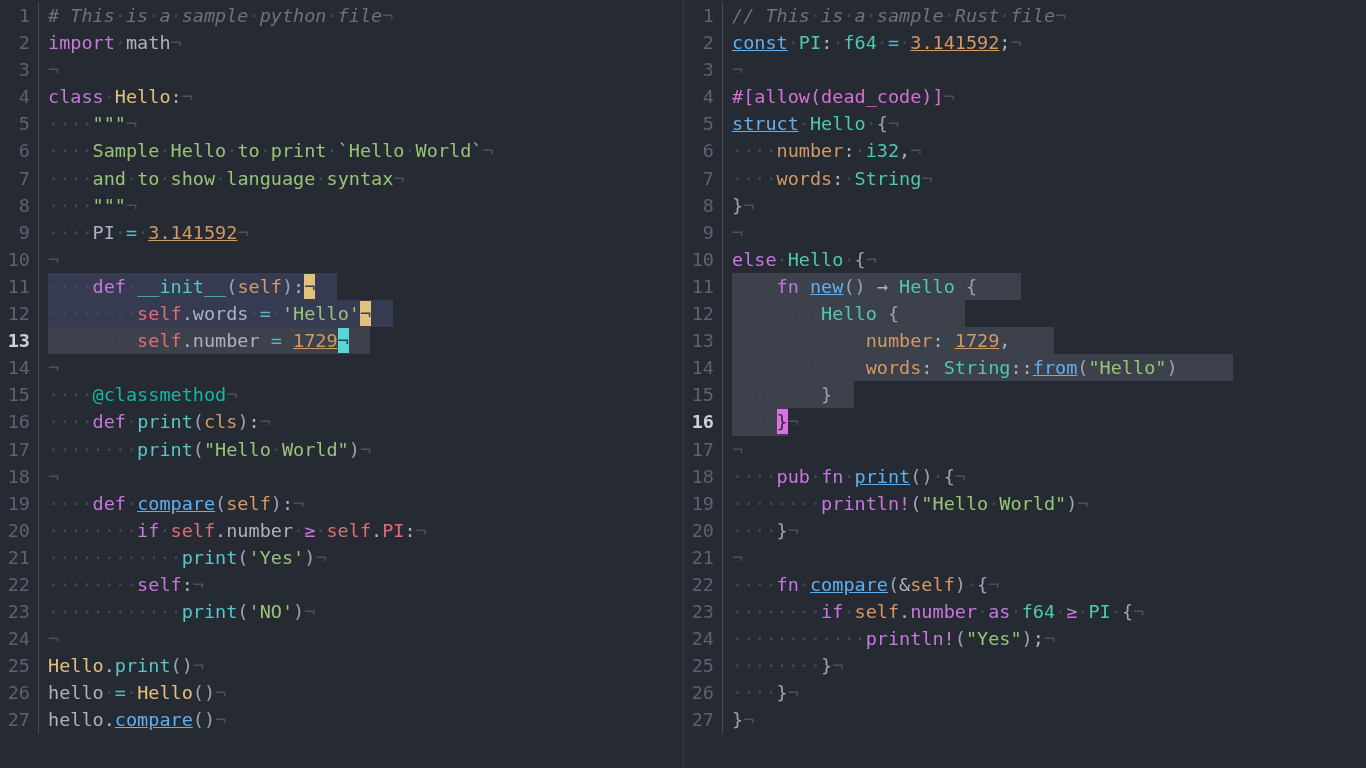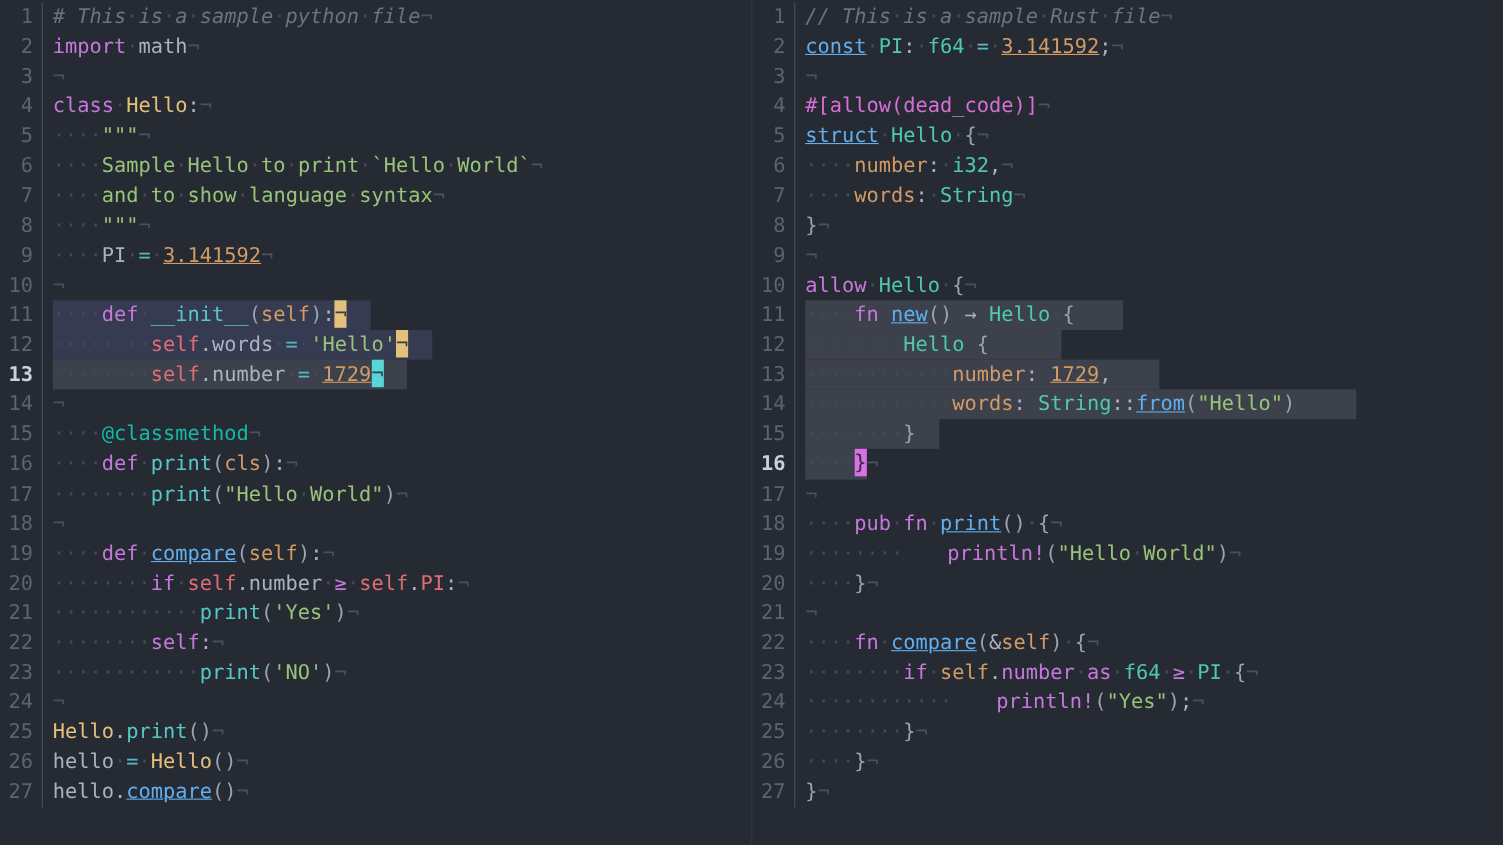--- a/index.html
+++ b/index.html
@@ -101,21 +101,21 @@
   .c-type      { color: #4ec9b0; }
   .c-string    { color: #98c379; }
   .c-number    { color: #d19a66; text-decoration: underline; }
   .c-op        { color: #56b6c2; }
   .c-text      { color: #abb2bf; margin-top: 36px; }
   .c-self      { color: #e06c75; }
   .c-prop      { color: #d19a66; }
   .c-punc      { color: #abb2bf; }
   .c-decorator { color: #14b8a6; }
   .c-attr      { color: #d76fd8; }
-  .c-macro     { color: #c678dd; margin-left: 40px; }
+  .c-macro     { color: #c678dd; }
   .c-paren     { color: #9aa3b2; }
 
   
   .ws  { color: #434a57; }
   .eol { color: #4a515e; }
 
   
   .cur {
     display: inline-block;
     width: 11.12px;
@@ -288,21 +288,21 @@
 
       <div class="line">
         <span class="gutter">8</span><span class="sep"></span><span class="code"><span class="txt"><span class="c-paren">}</span><span class="eol">¬</span></span></span>
       </div>
 
       <div class="line">
         <span class="gutter">9</span><span class="sep"></span><span class="code"><span class="txt"><span class="eol">¬</span></span></span>
       </div>
 
       <div class="line">
-        <span class="gutter">10</span><span class="sep"></span><span class="code"><span class="txt"><span class="c-keyword">allow</span><span class="ws">·</span><span class="c-type">Hello</span><span class="ws">·</span><span class="c-paren">{</span><span class="eol">¬</span></span></span>
+        <span class="gutter">10</span><span class="sep"></span><span class="code"><span class="txt"><span class="c-keyword">else</span><span class="ws">·</span><span class="c-type">Hello</span><span class="ws">·</span><span class="c-paren">{</span><span class="eol">¬</span></span></span>
       </div>
 
       <div class="line sel-gray">
         <span class="gutter">11</span><span class="sep"></span><span class="code"><span class="rowbg" style="width:289px"></span><span class="txt"><span class="ws">····</span><span class="c-keyword">fn</span><span class="ws"> </span><span class="c-func">new</span><span class="c-paren">()</span><span class="ws"> </span><span class="c-punc">→</span><span class="ws"> </span><span class="c-type">Hello</span><span class="ws">·</span><span class="c-paren">{</span></span></span>
       </div>
 
       <div class="line sel-gray">
         <span class="gutter">12</span><span class="sep"></span><span class="code"><span class="rowbg" style="width:233px"></span><span class="txt"><span class="ws">········</span><span class="c-type">Hello</span><span class="ws"> </span><span class="c-paren">{</span></span></span>
       </div>
 

